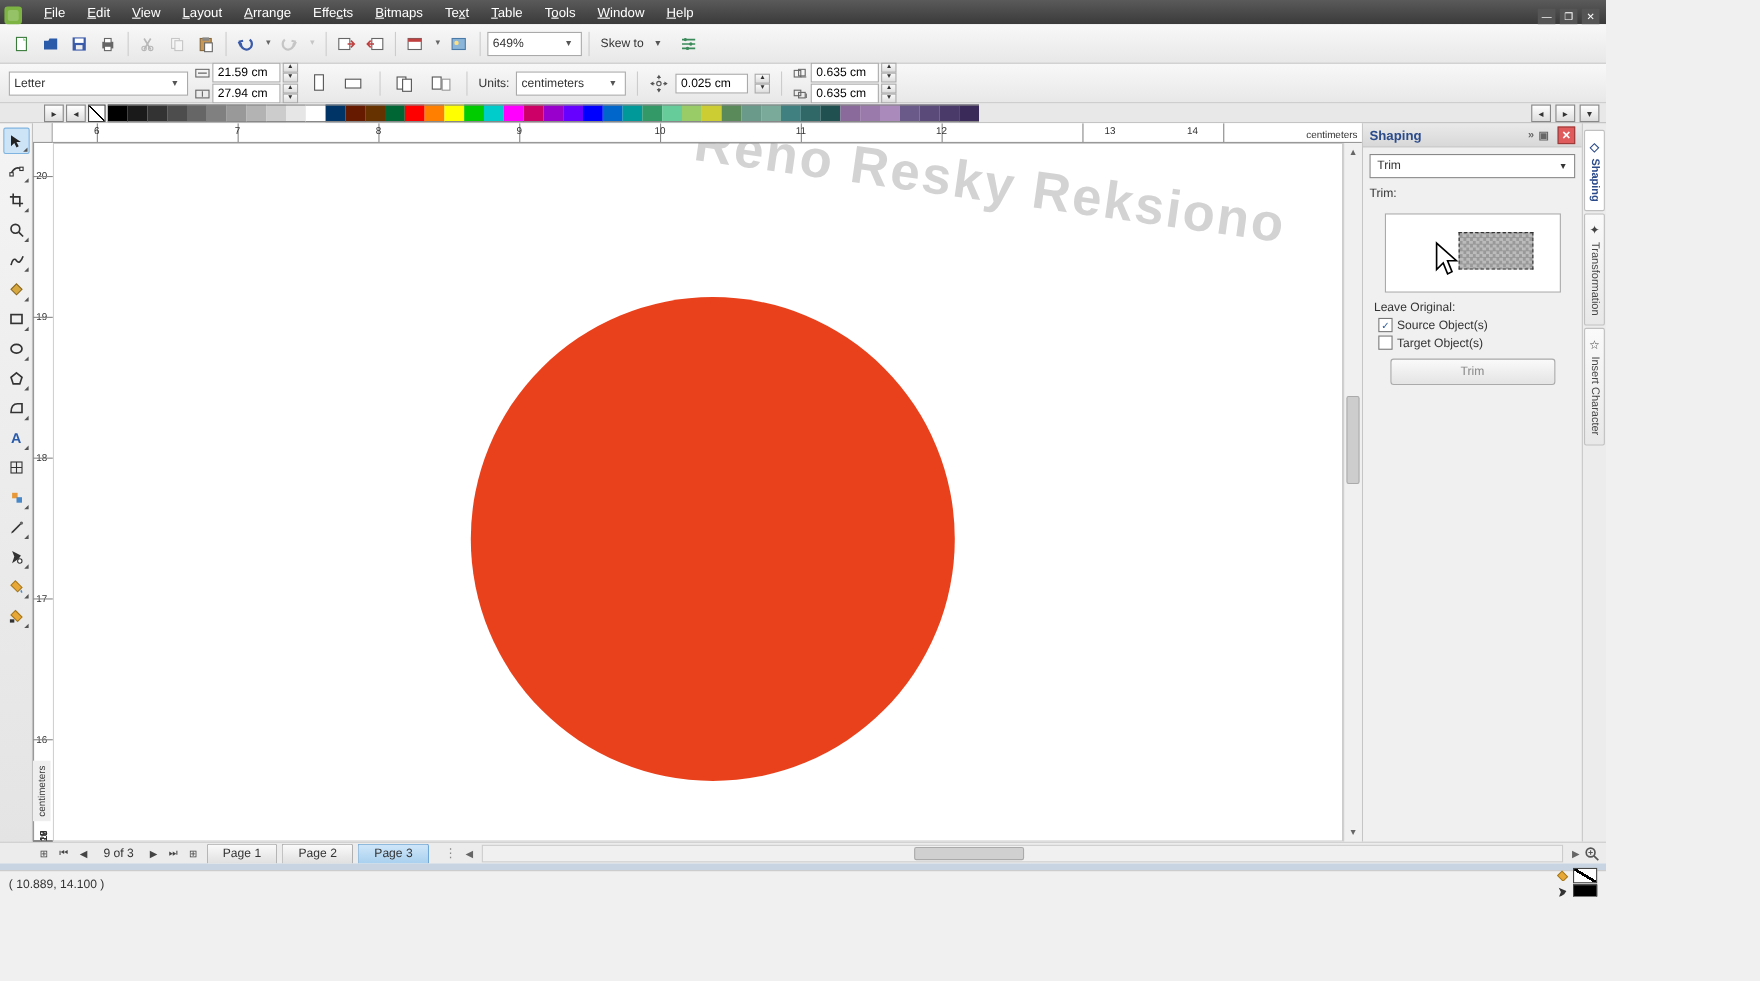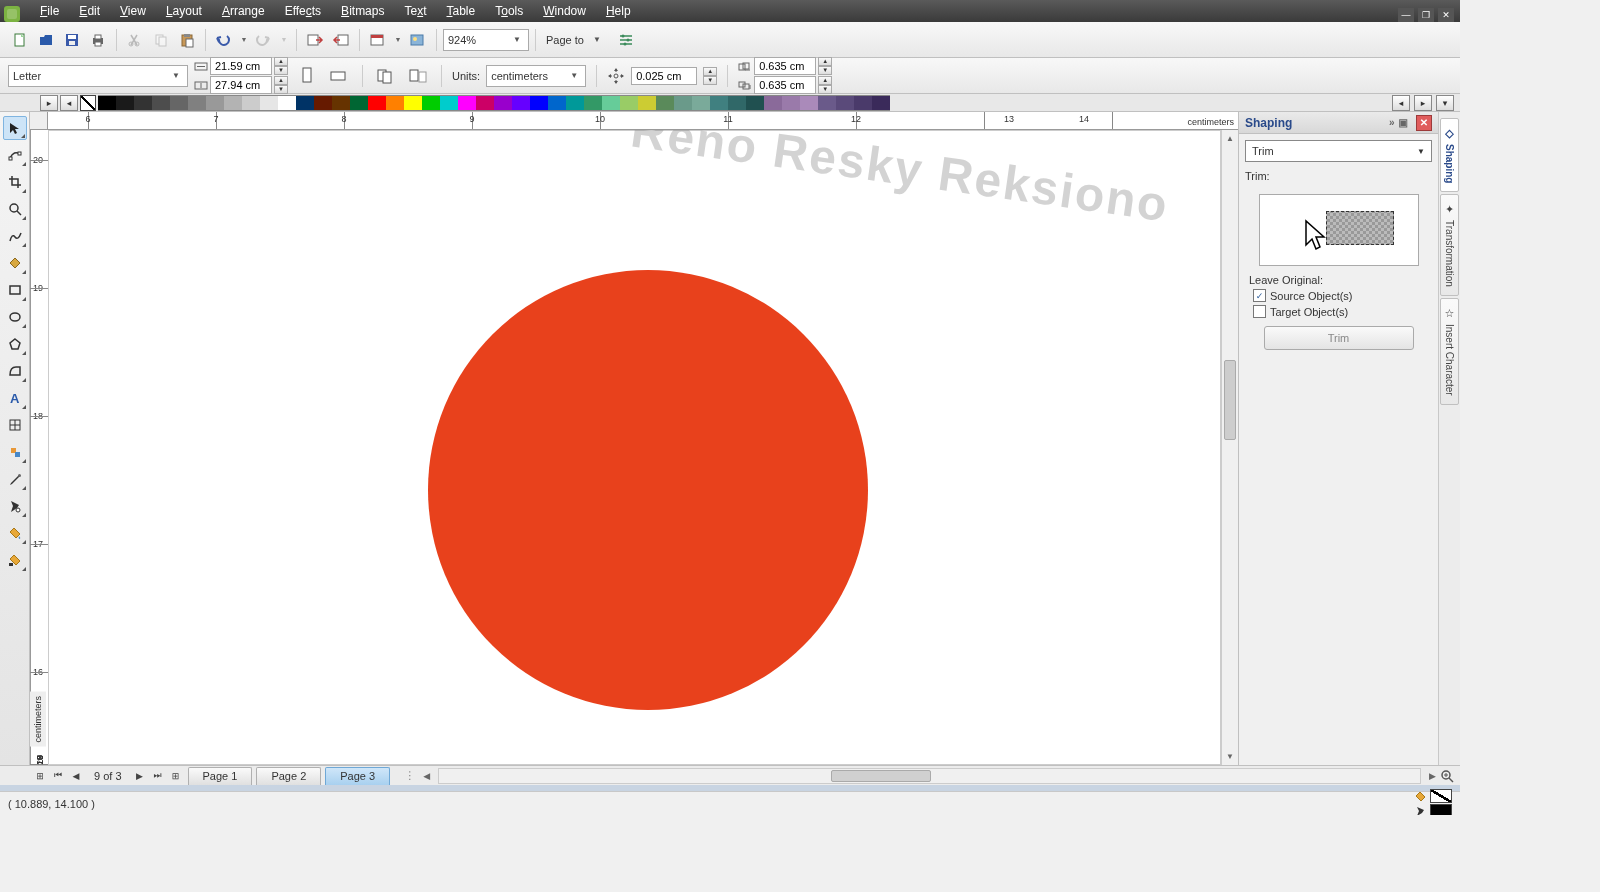--- a/index.html
+++ b/index.html
@@ -228,40 +228,40 @@
       <span style="font-size:7px;color:#666">▼</span>
     </div>
   <div class="tbtn">
       <svg width="18" height="16">
         <rect x="2" y="3" width="12" height="10" fill="#8ab4d8" stroke="#4a7aa8"></rect>
         <circle cx="6" cy="7" r="2" fill="#ffe080"></circle>
       </svg>
     </div>
   <div class="sep"></div>
   <div class="combo" style="width:86px">
-    <span>924%</span>
+    <span>649%</span>
     <span class="dd" style="margin-left:auto">▼</span>
   </div>
   <div class="sep"></div>
   <div class="combo" style="width:70px;border:none;background:transparent">
-    <span>Page to</span>
+    <span>Skew to</span>
     <span class="dd" style="margin-left:6px">▼</span>
   </div>
   <div class="tbtn">
       <svg width="16" height="16">
         <path d="M2 4 L14 4 M2 8 L14 8 M2 12 L14 12" stroke="#3a8a5a" stroke-width="1.5"></path>
         <circle cx="5" cy="4" r="1.5" fill="#3a8a5a"></circle>
         <circle cx="10" cy="8" r="1.5" fill="#3a8a5a"></circle>
         <circle cx="7" cy="12" r="1.5" fill="#3a8a5a"></circle>
       </svg>
     </div>
 </div>
 
 <div class="toolbar2">
-  <div class="combo" style="width:180px">
+  <div class="combo" style="width:163px">
     <span>Letter</span>
     <span class="dd" style="margin-left:auto">▼</span>
   </div>
   <div class="stacked">
     <div class="field">
       <svg width="14" height="9">
           <rect x="1" y="1" width="12" height="7" fill="none" stroke="#666"></rect>
           <path d="M3 4.5 L11 4.5" stroke="#666"></path>
         </svg>
       <input class="field-input" value="21.59 cm" style="">

